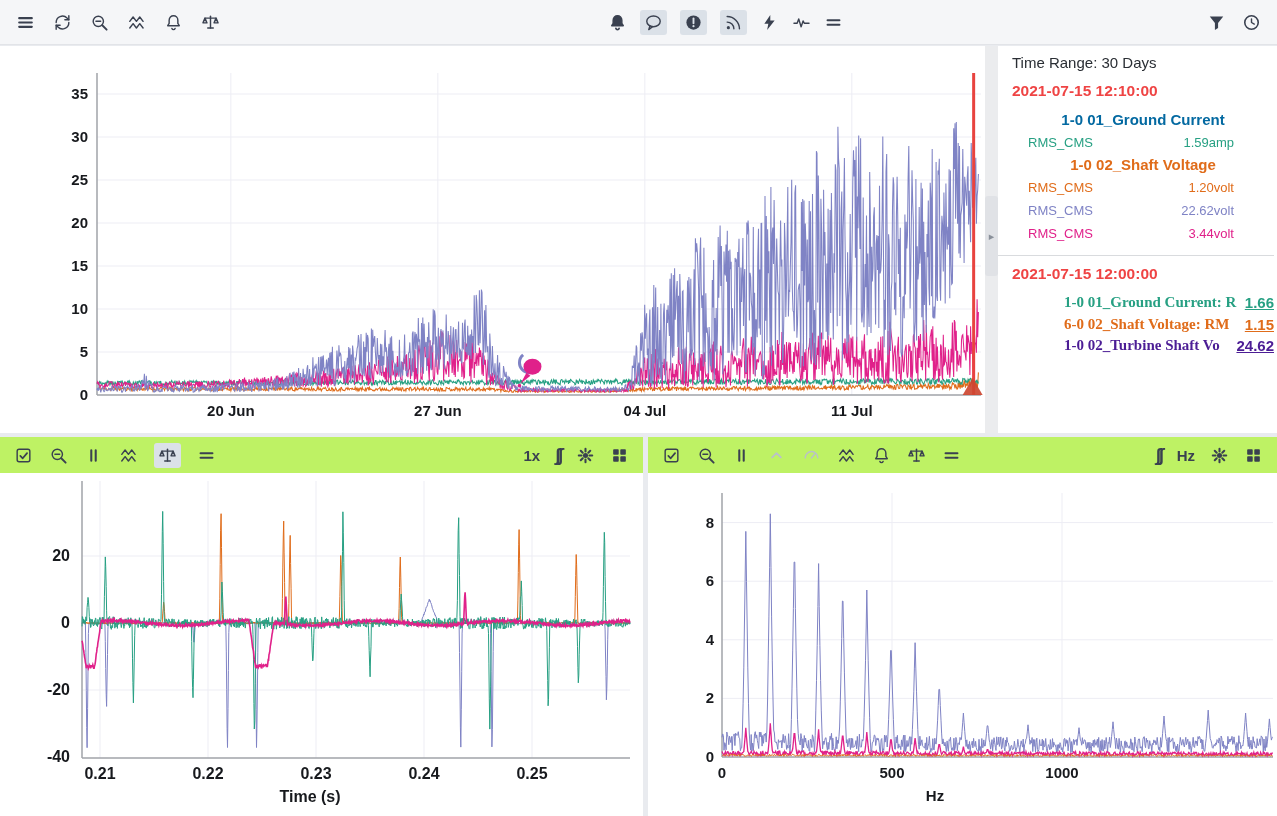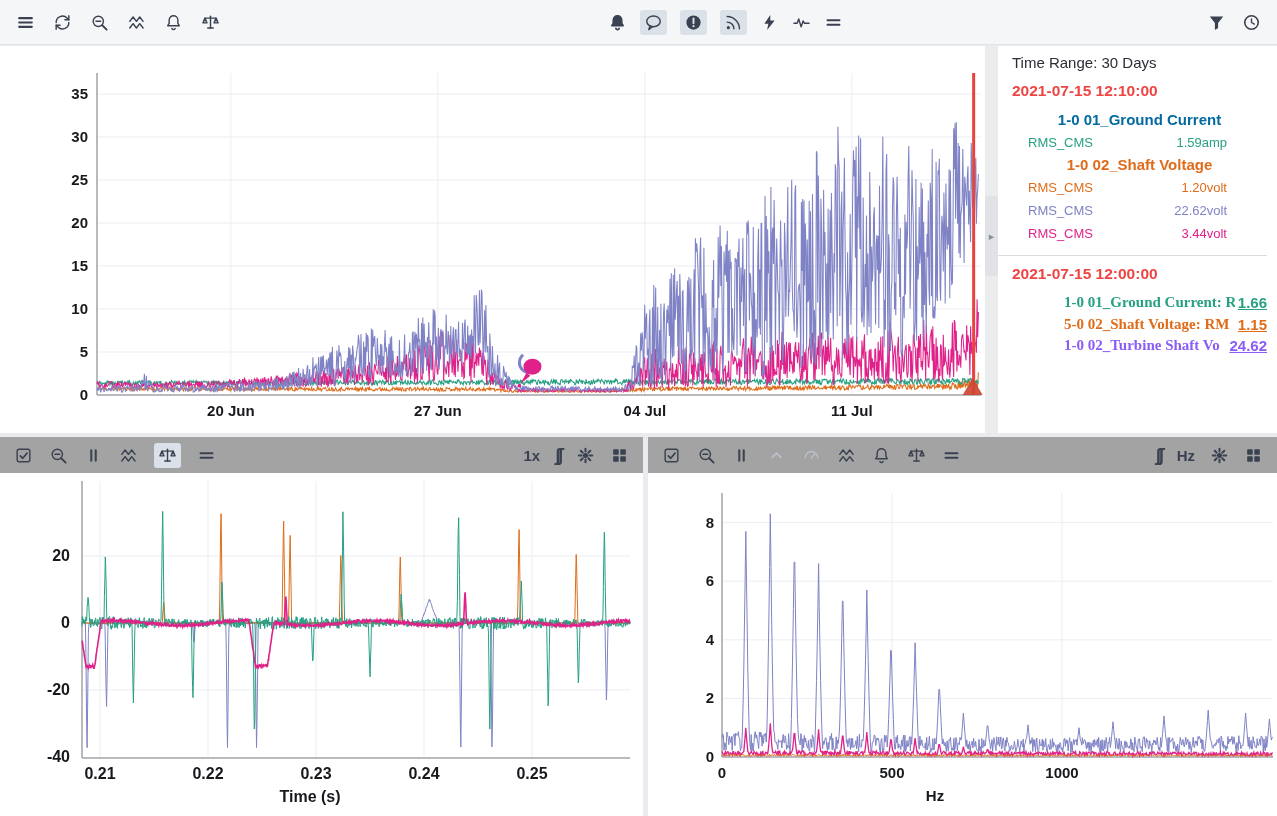--- a/index.html
+++ b/index.html
@@ -10,29 +10,29 @@
   .tb-right{margin-left:auto;gap:16px;}
   .tbicon{display:flex;align-items:center;justify-content:center;cursor:pointer;}
   .tbicon.boxed{background:#dbe1e8;border-radius:3px;padding:3px 4px;}
   .tbicon.dim{color:#b9c0c9;}
   .tbtxt{font-weight:700;color:#3a4150;font-size:15px;cursor:pointer;}
   .tbtxt.big{font-size:18px;letter-spacing:-2px;}
   .panel{position:absolute;background:#ffffff;}
   .panel-trend{left:0;top:46px;width:985px;height:387px;}
   .panel-wave{left:0;top:437px;width:643px;height:379px;}
   .panel-spec{left:648px;top:437px;width:629px;height:379px;}
-  .ptoolbar{height:36px;display:flex;align-items:center;padding:0 14px;background:#a3a3a3;color:#3a4150;}
+  .ptoolbar{height:36px;display:flex;align-items:center;padding:0 14px;background:#bef264;color:#3a4150;}
   .ptoolbar .tb-group{gap:16px;}
   .ptoolbar .tb-right{gap:15px;}
   svg{display:block;}
   .sidebar{position:absolute;left:985px;top:46px;width:292px;height:387px;background:#ffffff;}
   .sb-strip{position:absolute;left:0;top:0;width:13px;height:387px;background:#ebecee;}
   .sb-handle{position:absolute;left:0;top:150px;width:13px;height:80px;background:#e0e2e6;border-radius:3px;display:flex;align-items:center;justify-content:center;cursor:pointer;}
   .sb-arrow{color:#8a909a;font-size:11px;line-height:1;}
-  .sb-content{position:absolute;left:13px;top:0;right:0;bottom:0;padding:8px 10px 0 14px;overflow:hidden;}
+  .sb-content{position:absolute;left:13px;top:0;right:0;bottom:0;padding:8px 3px 0 14px;overflow:hidden;}
   .sb-range{font-size:15px;color:#2a2e34;margin-bottom:11px;}
   .sb-ts{font-size:15.5px;font-weight:700;color:#ef4444;margin:4px 0 9px 0;}
   .sb-name{text-align:center;font-weight:700;font-size:15px;line-height:22px;white-space:nowrap;overflow:hidden;}
   .sb-rms{display:flex;justify-content:space-between;font-weight:400;font-size:13px;line-height:23px;padding:0 40px 0 16px;text-align:right;}
   .sb-divider{height:1px;background:#d9dbde;margin:10px 0 9px -14px;}
   .sb-row{display:flex;font-weight:700;font-size:15px;line-height:21.5px;padding-left:52px;cursor:pointer;}
   .sb-row .nm{flex:1;white-space:nowrap;overflow:hidden;font-family:Liberation Serif, serif;}
   .sb-row .val{text-decoration:underline;margin-left:3px;white-space:nowrap;}
 </style>
 </head>
@@ -208,24 +208,24 @@
           <span>RMS_CMS</span>
           <span>3.44volt</span>
         </div>
         <div class="sb-divider"></div>
         <div class="sb-ts">2021-07-15 12:00:00</div>
         <div class="sb-row" style="color: rgb(39, 160, 131);">
           <span class="nm">1-0 01_Ground Current: R</span>
           <span class="val">1.66</span>
         </div>
         <div class="sb-row" style="color: rgb(224, 108, 26);">
-          <span class="nm">5-0 02_Shaft Voltage: RM</span>
+          <span class="nm">6-0 02_Shaft Voltage: RM</span>
           <span class="val">1.15</span>
         </div>
-        <div class="sb-row" style="color: #8b5cf6;">
+        <div class="sb-row" style="color: #4c1d95;">
           <span class="nm">1-0 02_Turbine Shaft Vo</span>
           <span class="val">24.62</span>
         </div>
       </div>
   </div>
 </div>
 
 <div class="panel panel-wave">
   <div class="ptoolbar">
     <div class="tb-group">

